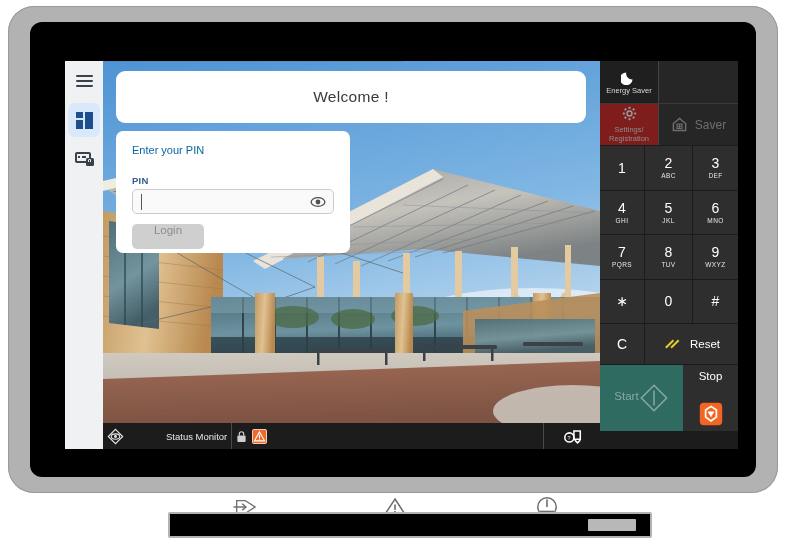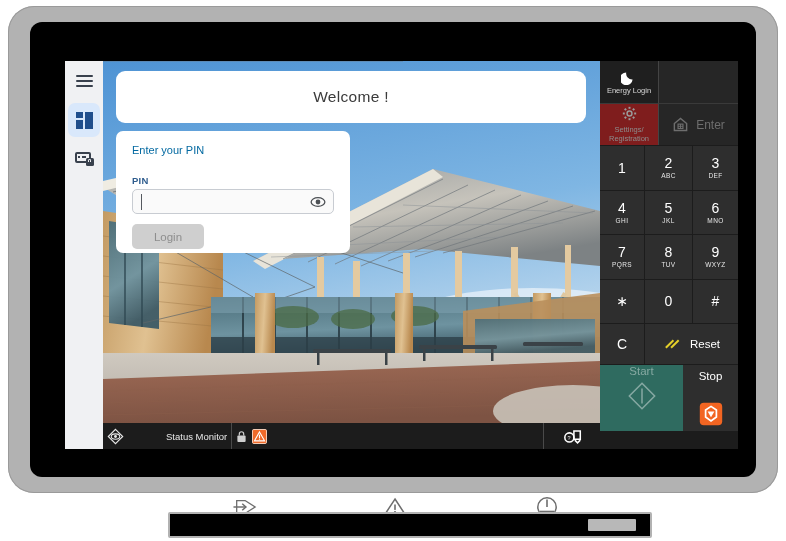--- a/index.html
+++ b/index.html
@@ -39,32 +39,32 @@
   #welcome span{font-size:15.5px;color:#3b3b3b;letter-spacing:.3px;}
 
   #pinpanel{position:absolute;left:51px;top:70px;width:234px;height:122px;background:#fff;border-radius:7px;z-index:7;}
   #pinpanel .title{position:absolute;left:16px;top:13px;font-size:11px;color:#0369a1;}
   #pinpanel .lbl{position:absolute;left:16px;top:44px;font-size:9.5px;font-weight:bold;color:#2f5d8e;letter-spacing:.2px;}
   #pinwrap{position:absolute;left:16px;top:58px;width:202px;height:25px;background:#fafafa;
            border:1px solid #c8ccd2;border-radius:5px;box-sizing:border-box;}
   #pinwrap .caret{position:absolute;left:8px;top:4px;width:1px;height:16px;background:#55595f;}
   #eye{position:absolute;right:7px;top:5px;width:16px;height:14px;}
   #loginbtn{position:absolute;left:16px;top:93px;width:72px;height:25px;background:#cfcfcf;border-radius:5px;
-            display:flex;align-items:center;justify-content:center;font-size:11.5px;color:#8e8e8e;}
+            display:flex;justify-content:center;font-size:11.5px;color:#8e8e8e;}
 
   
   #rpanel{position:absolute;left:535px;top:0;width:138px;height:388px;background:#1c1c1c;}
   .rcell{position:absolute;background:#2e2e2e;box-sizing:border-box;}
   .rlabel{color:#d8d8d8;font-size:7.5px;text-align:center;line-height:1.18;}
   .kbtn{position:absolute;background:#2e2e2e;box-sizing:border-box;display:flex;flex-direction:column;
         align-items:center;justify-content:center;color:#fff;}
   .kbtn .num{font-size:14px;line-height:1;}
   .kbtn .alpha{font-size:6.5px;letter-spacing:.4px;margin-top:2px;color:#e6e6e6;}
   #startbtn{position:absolute;left:0;top:304px;width:83px;height:66px;background:#2f6b60;
-            display:flex;flex-direction:column;align-items:center;justify-content:flex-start;}
+            display:flex;align-items:center;justify-content:center;}
   #startbtn .t{font-size:11.5px;color:#86a9a2;margin-bottom:4px;}
   #stopbtn{position:absolute;left:83px;top:304px;width:55px;height:66px;background:#2e2e2e;
            display:flex;flex-direction:column;align-items:center;justify-content:center;}
   #stopbtn .t{font-size:11.5px;color:#fff;margin-bottom:20px;}
 
   
   #statusbar{position:absolute;left:38px;top:362px;width:497px;height:26px;background:#1c1c1c;}
   #smon{position:absolute;left:4px;top:0;width:124px;height:26px;display:flex;align-items:center;gap:6px;
         border-right:1px solid #4a4a4a;}
   #smon .txt{font-size:9.5px;color:#e8e8e8;margin-left:36px;}
@@ -322,21 +322,21 @@
           </svg>
         </div>
       </div>
 
       <div id="rpanel">
 
         <div class="rcell" style="left:0;top:0;width:58px;height:42px;display:flex;flex-direction:column;align-items:center;justify-content:center;gap:2px;background:#1f1f1f;">
           <svg width="16" height="16" viewBox="0 0 16 16">
             <path d="M11.6 10.4 A6 6 0 0 1 5.2 3.4 A6.4 6.4 0 1 0 11.6 10.4 Z" fill="#ffffff"></path>
           </svg>
-          <div class="rlabel">Energy Login</div>
+          <div class="rlabel">Energy Saver</div>
         </div>
         <div class="rcell" style="left:58px;top:0;width:80px;height:42px;background:#262626;border-left:1px solid #444;"></div>
 
         <div class="rcell" style="left:0;top:42px;width:58px;height:42px;display:flex;flex-direction:column;align-items:center;justify-content:center;gap:5px;background:#7f1d1d;border-top:1px solid #3a3a3a;">
           <svg width="15" height="15" viewBox="0 0 16 16">
             <circle cx="8" cy="8" r="2.6" fill="none" stroke="#9a9a9a" stroke-width="1.6"></circle>
             <g stroke="#9a9a9a" stroke-width="2.1">
               <line x1="8" y1="0.9" x2="8" y2="3"></line>
                 <line x1="8" y1="13" x2="8" y2="15.1"></line>
               <line x1="0.9" y1="8" x2="3" y2="8"></line>
@@ -352,21 +352,21 @@
             <div>Registration</div>
           </div>
         </div>
         <div class="rcell" style="left:58px;top:42px;width:80px;height:42px;background:#262626;border-top:1px solid #3a3a3a;border-left:1px solid #444;display:flex;align-items:center;justify-content:center;gap:7px;">
           <svg width="17" height="17" viewBox="0 0 18 18">
             <path d="M2.5 8 L9 2.6 L15.5 8 V15.4 H2.5 Z" fill="none" stroke="#6e6e6e" stroke-width="1.5"></path>
             <rect x="6.4" y="8.6" width="5.2" height="4.6" fill="none" stroke="#6e6e6e" stroke-width="1.2"></rect>
             <line x1="9" y1="8.6" x2="9" y2="13.2" stroke="#6e6e6e" stroke-width="1"></line>
             <line x1="6.4" y1="10.9" x2="11.6" y2="10.9" stroke="#6e6e6e" stroke-width="1"></line>
           </svg>
-          <span style="font-size:12px;color:#6e6e6e;">Enter</span>
+          <span style="font-size:12px;color:#6e6e6e;">Saver</span>
         </div>
 
         <div id="keypad">
             <div class="kbtn" style="left: 0px; top: 84px; width: 45px; height: 44.5px; border-top: 1px solid rgb(28, 28, 28); border-right: 1px solid rgb(28, 28, 28);">
               <span class="num">1</span>
             </div>
             <div class="kbtn" style="left: 45px; top: 84px; width: 48px; height: 44.5px; border-top: 1px solid rgb(28, 28, 28); border-right: 1px solid rgb(28, 28, 28);">
               <span class="num">2</span>
               <span class="alpha">ABC</span>
             </div>

